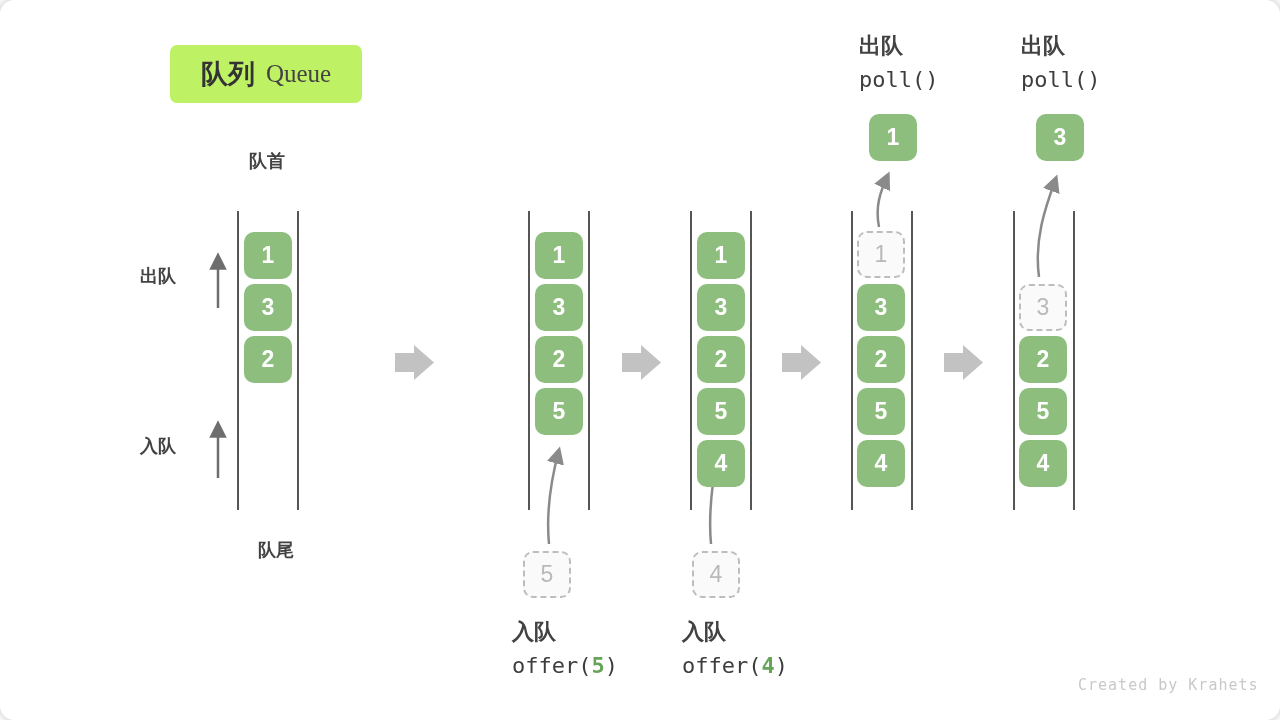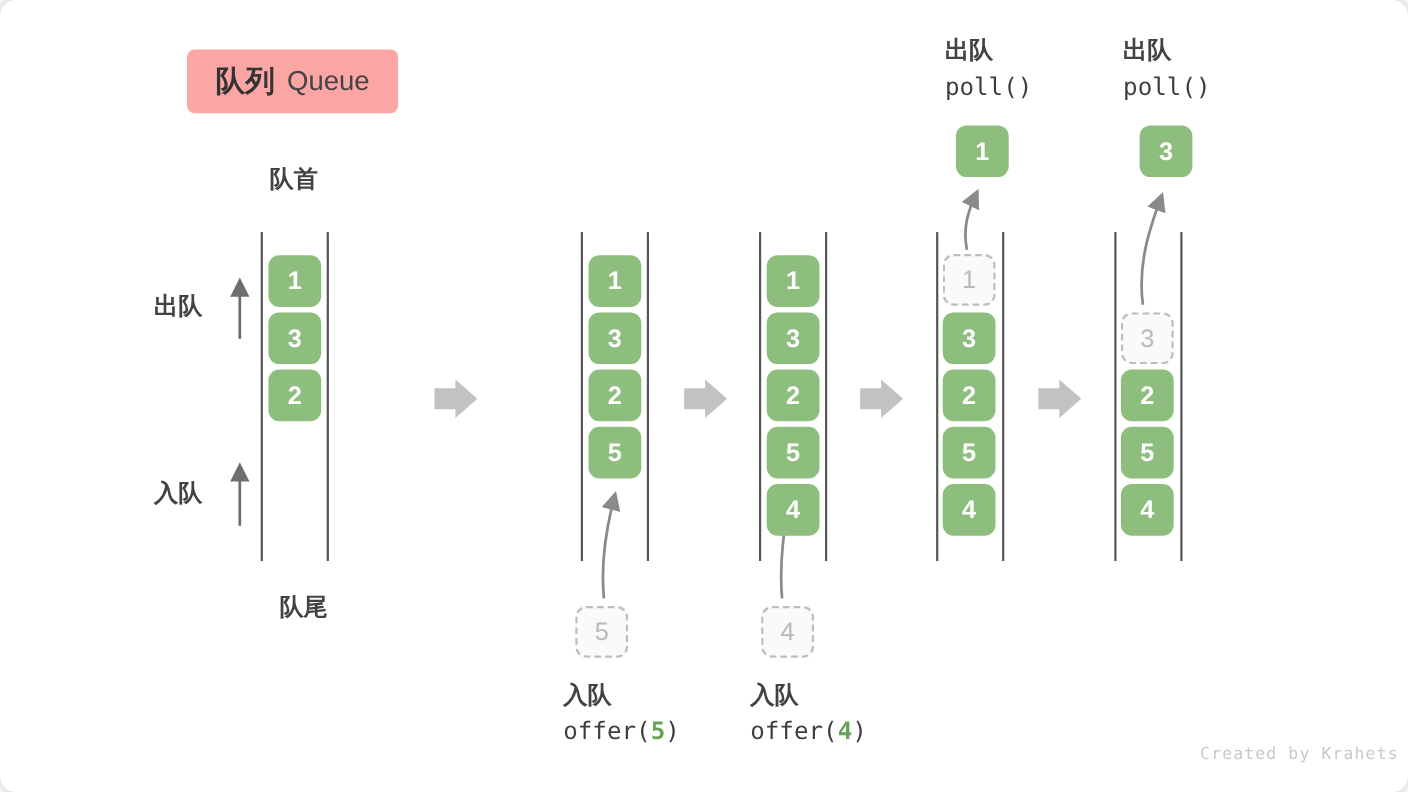--- a/index.html
+++ b/index.html
@@ -4,26 +4,26 @@
 <style>
   html,body{margin:0;padding:0;background:#ffffff;}
   .canvas{
     position:relative;width:1280px;height:720px;background:#ffffff;
     border-radius:14px;box-shadow:0 0 9px rgba(0,0,0,0.28);
     overflow:hidden;font-family:"Liberation Sans","DejaVu Sans",sans-serif;
   }
   .overlay{position:absolute;left:0;top:0;pointer-events:none;}
   .title-box{
     position:absolute;left:170px;top:45px;width:192px;height:58px;
-    background:#fca5a5;border-radius:7px;display:flex;align-items:center;
+    background:#bef264;border-radius:7px;display:flex;align-items:center;
     justify-content:center;gap:11px;
   }
   .title-zh{font-size:27px;font-weight:700;color:#333333;}
-  .title-en{font-family:Liberation Sans, sans-serif;font-size:25px;color:#444444;}
-  .zh-label{position:absolute;font-size:22px;font-weight:700;color:#424242;line-height:1;white-space:nowrap;}
+  .title-en{font-family:Liberation Serif, serif;font-size:25px;color:#444444;}
+  .zh-label{position:absolute;font-size:18px;font-weight:700;color:#424242;line-height:1;white-space:nowrap;}
   .centered{transform:translateX(-50%);}
   .vline{position:absolute;top:211px;height:299px;width:2px;background:#555555;}
   .cell{
     position:absolute;width:48px;height:47px;border-radius:10px;
     background:#8dbe7e;color:#ffffff;font-size:23px;font-weight:700;
     display:flex;align-items:center;justify-content:center;box-sizing:border-box;
   }
   .cell.ghost{
     background:#fafafa;border:2px dashed #bdbdbd;color:#b9b9b9;
     font-weight:400;border-radius:10px;
@@ -31,21 +31,21 @@
   .op-label{position:absolute;white-space:nowrap;}
   .op-zh{font-size:22px;font-weight:700;color:#424242;line-height:1;margin-bottom:12px;}
   .op-code{
     font-family:"DejaVu Sans Mono","Liberation Mono",monospace;
     font-size:22px;color:#3d3d3d;line-height:1;
   }
   .op-code .arg{color:#67a457;font-weight:700;}
   .watermark{
     position:absolute;left:1078px;top:676px;
     font-family:"DejaVu Sans Mono","Liberation Mono",monospace;
-    font-size:15px;color:#c9c9c9;letter-spacing:1px;white-space:nowrap;margin-left:13px;
+    font-size:15px;color:#c9c9c9;letter-spacing:1px;white-space:nowrap;
   }
 </style>
 </head>
 <body>
 
 <div class="canvas">
 
   <svg class="overlay" width="1280" height="720">
     <defs>
       <marker id="ah-dark" markerWidth="8" markerHeight="8" refX="5.5" refY="3.5" orient="auto">

